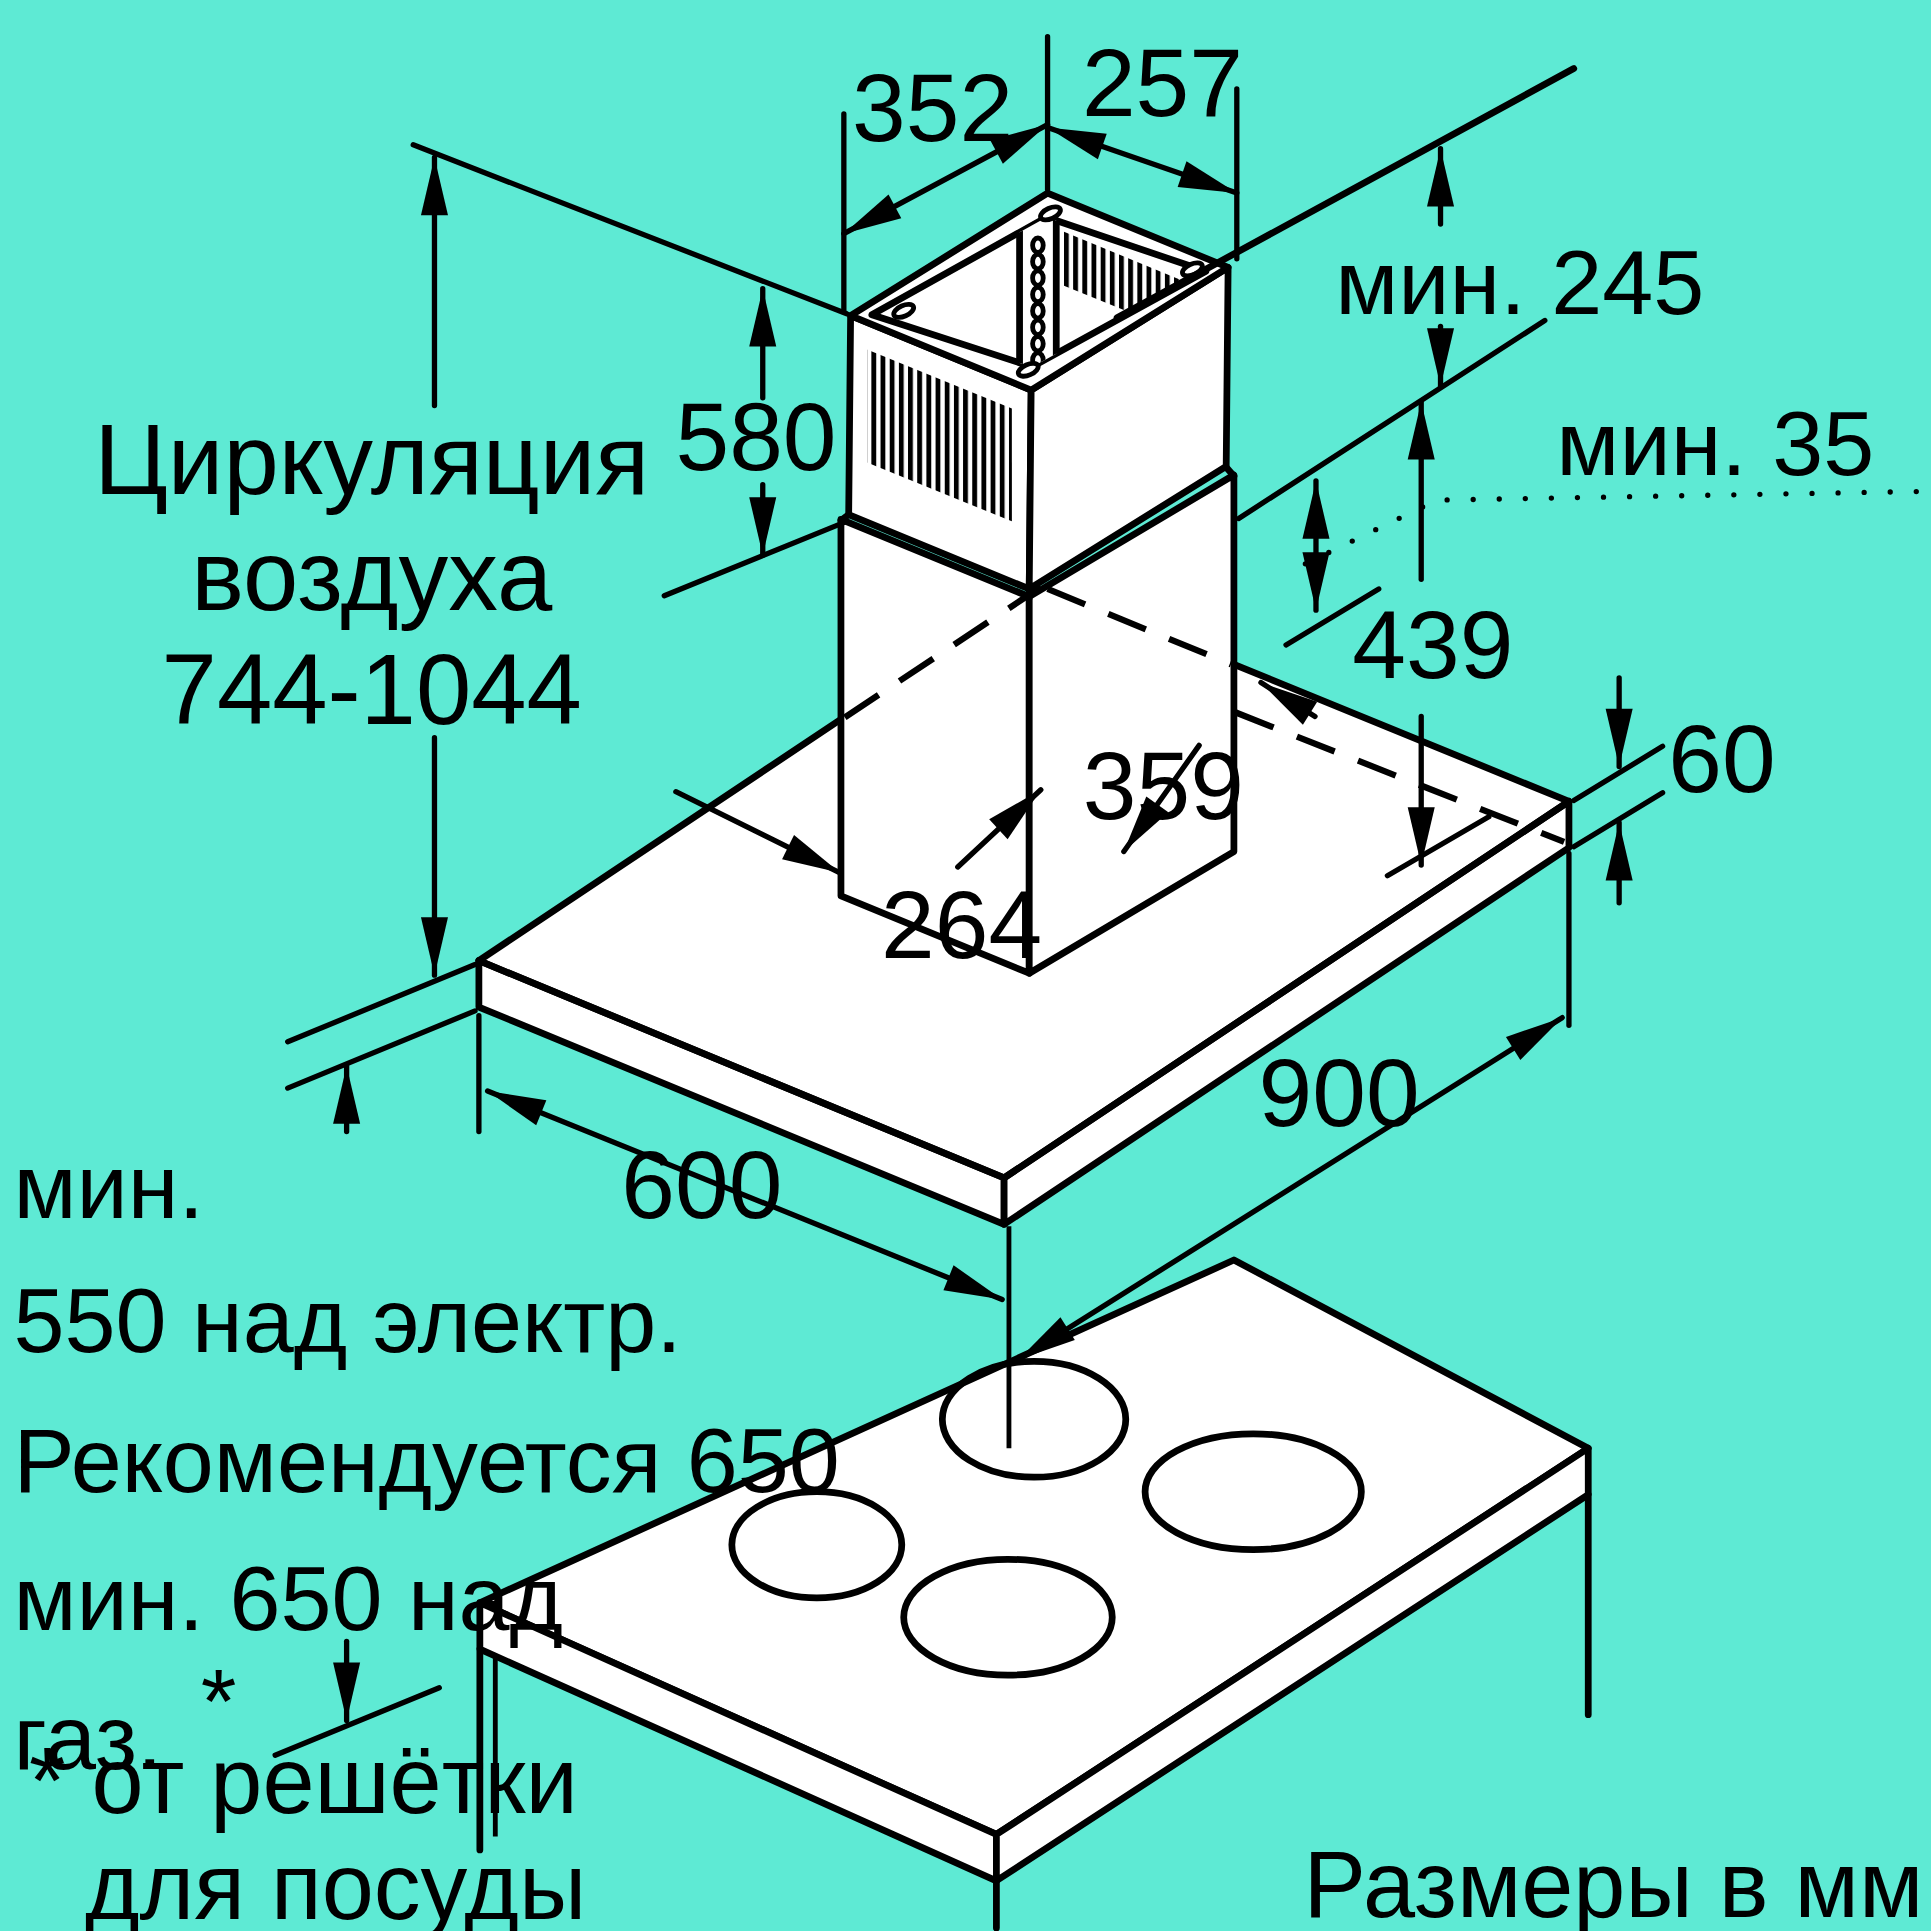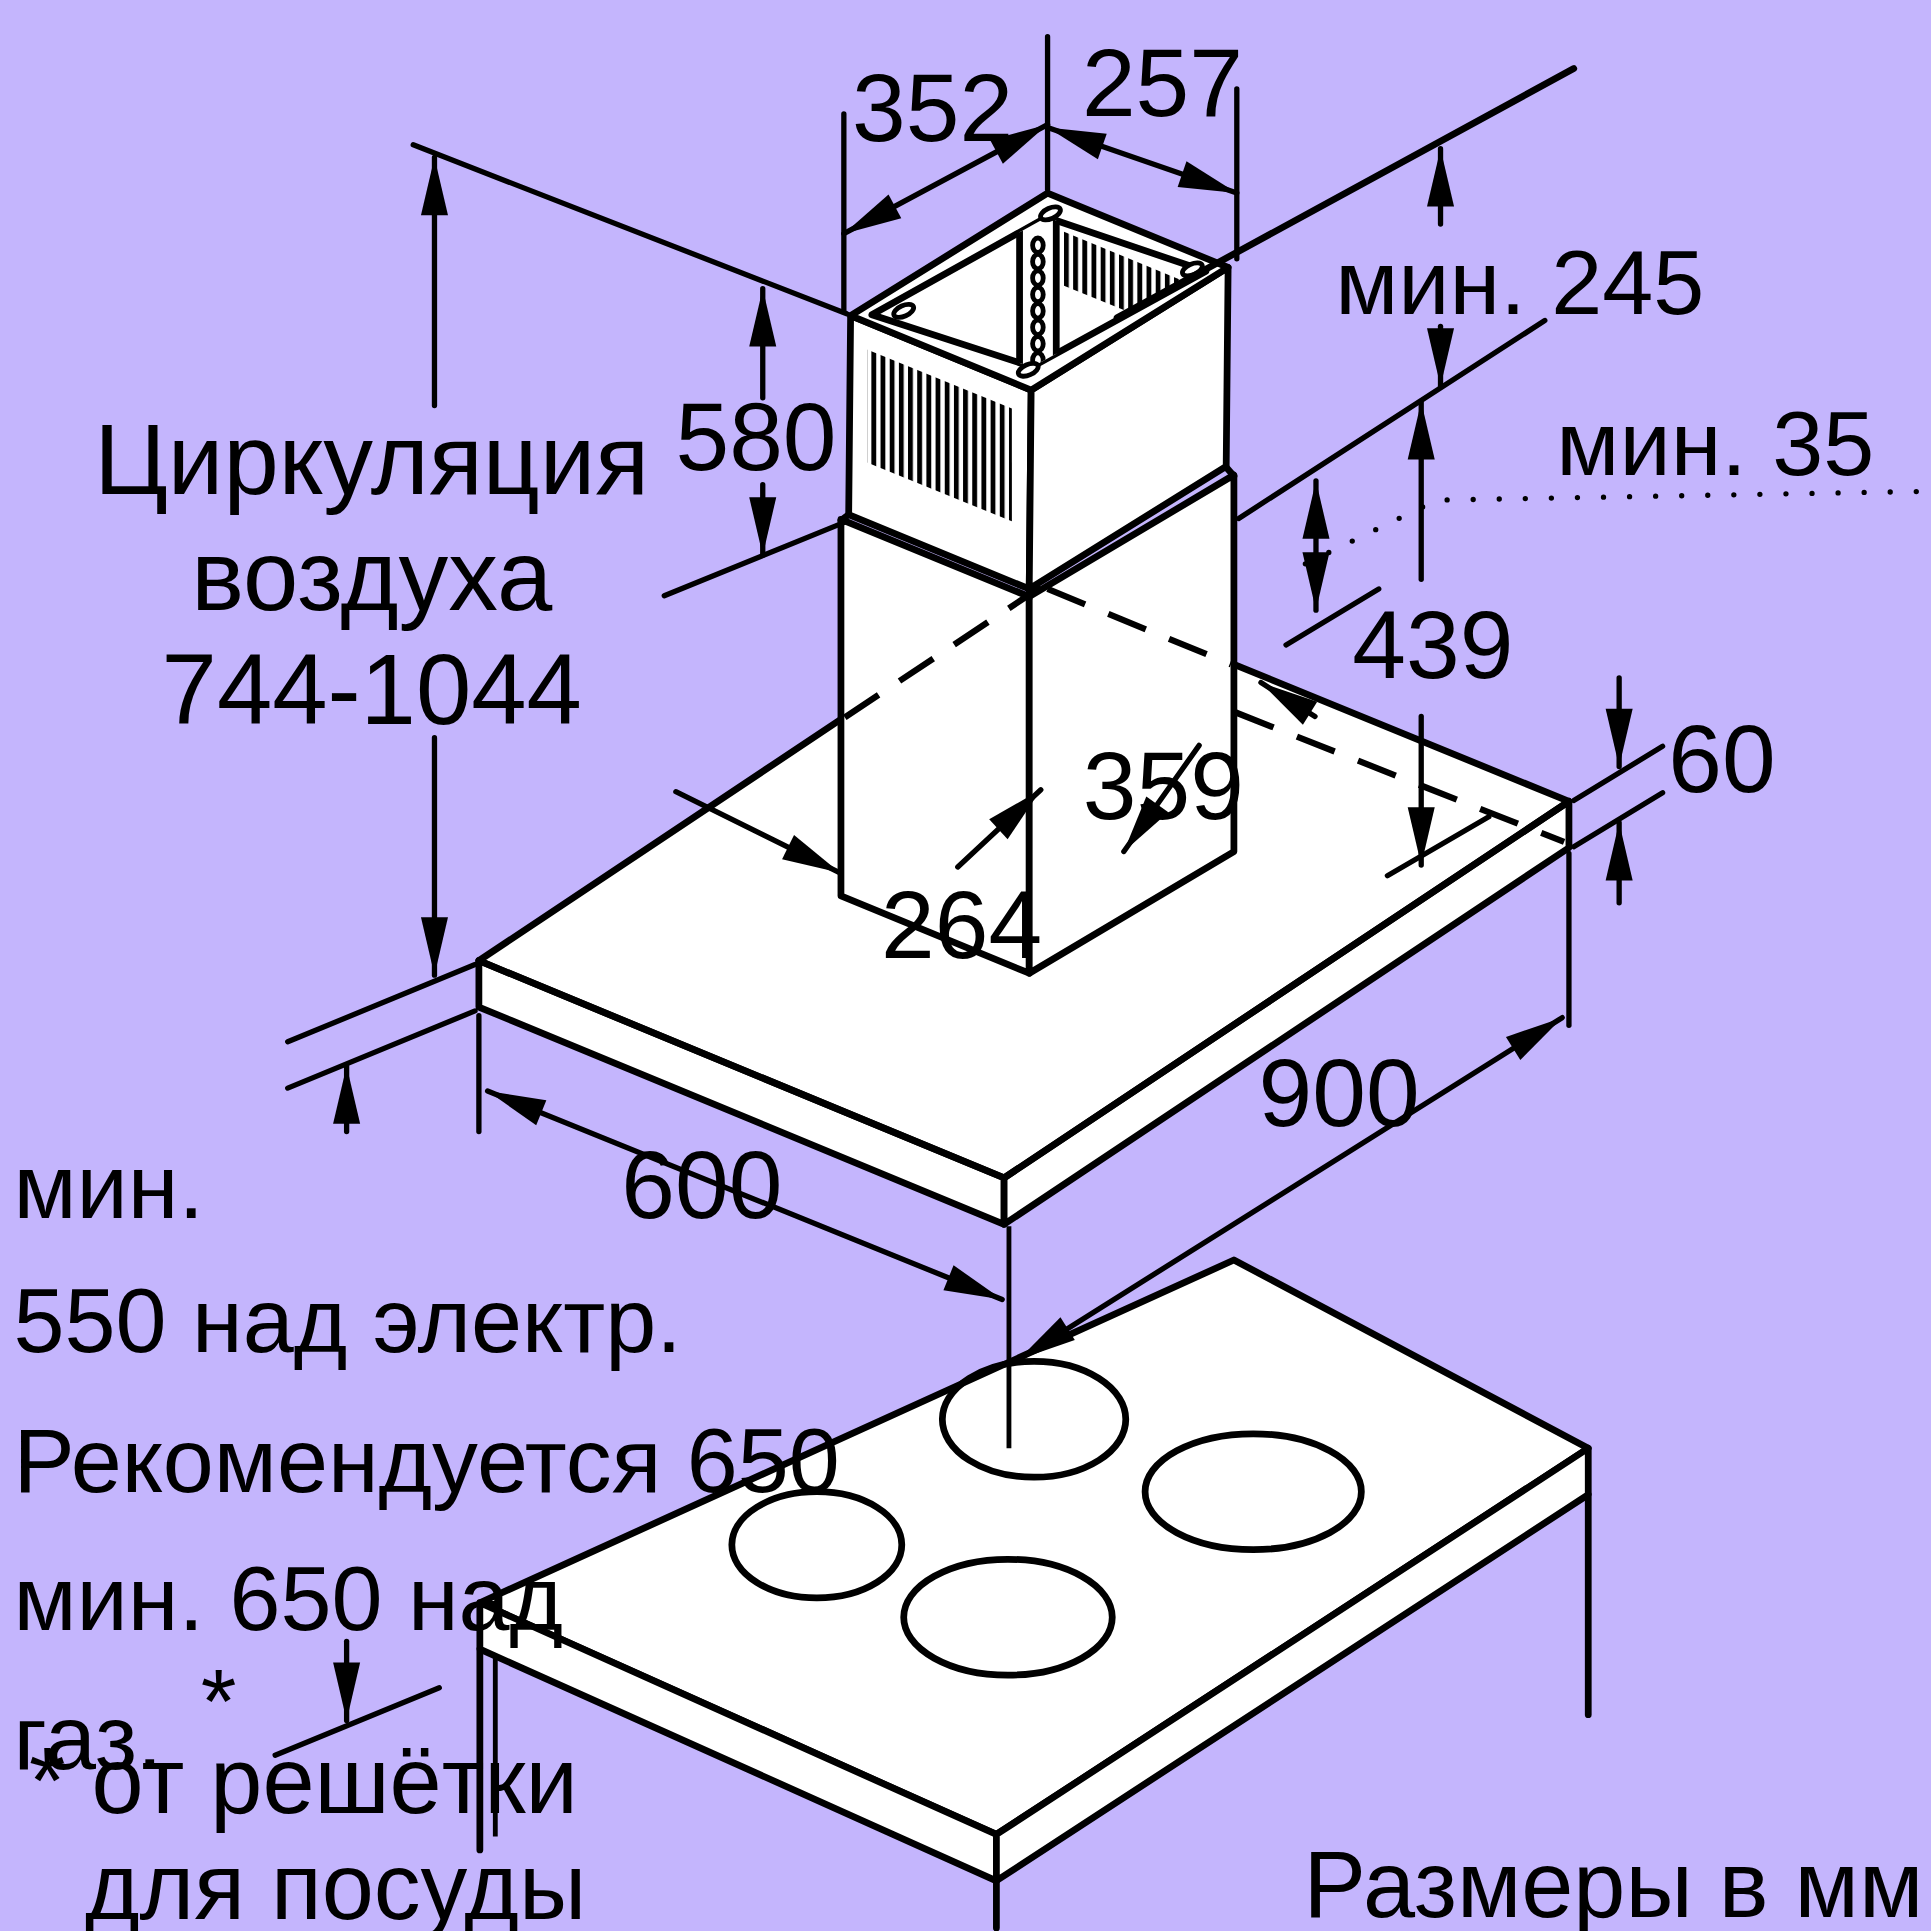--- a/index.html
+++ b/index.html
@@ -1,16 +1,16 @@
 <!DOCTYPE html>
 <html><head>
 <meta charset="utf-8">
 <style>
   html,body{margin:0;padding:0;background:#fff;}
-  .page{width:1931px;height:1931px;position:relative;background:#c4b5fd;}
+  .page{width:1931px;height:1931px;position:relative;background:#5eead4;}
   svg{display:block;}
   text{font-family:"Liberation Sans","DejaVu Sans",sans-serif;fill:#000;}
   .ln{stroke:#000;stroke-width:7;fill:none;stroke-linecap:round;stroke-linejoin:round;}
   .fw{stroke:#000;stroke-width:7;fill:#fff;stroke-linejoin:round;}
   .dim{stroke:#000;stroke-width:5.5;fill:none;stroke-linecap:round;}
   .ext{stroke:#000;stroke-width:5.5;fill:none;stroke-linecap:round;}
   .dash{stroke:#000;stroke-width:6.5;fill:none;stroke-dasharray:42 26;stroke-linecap:butt;}
   .thin{stroke:#000;stroke-width:5;fill:none;}
   .t100{font-size:100px;} .t95{font-size:95px;} .t103{font-size:103px;} .t97{font-size:97px;}
   .mid{text-anchor:middle;} .end{text-anchor:end;}

